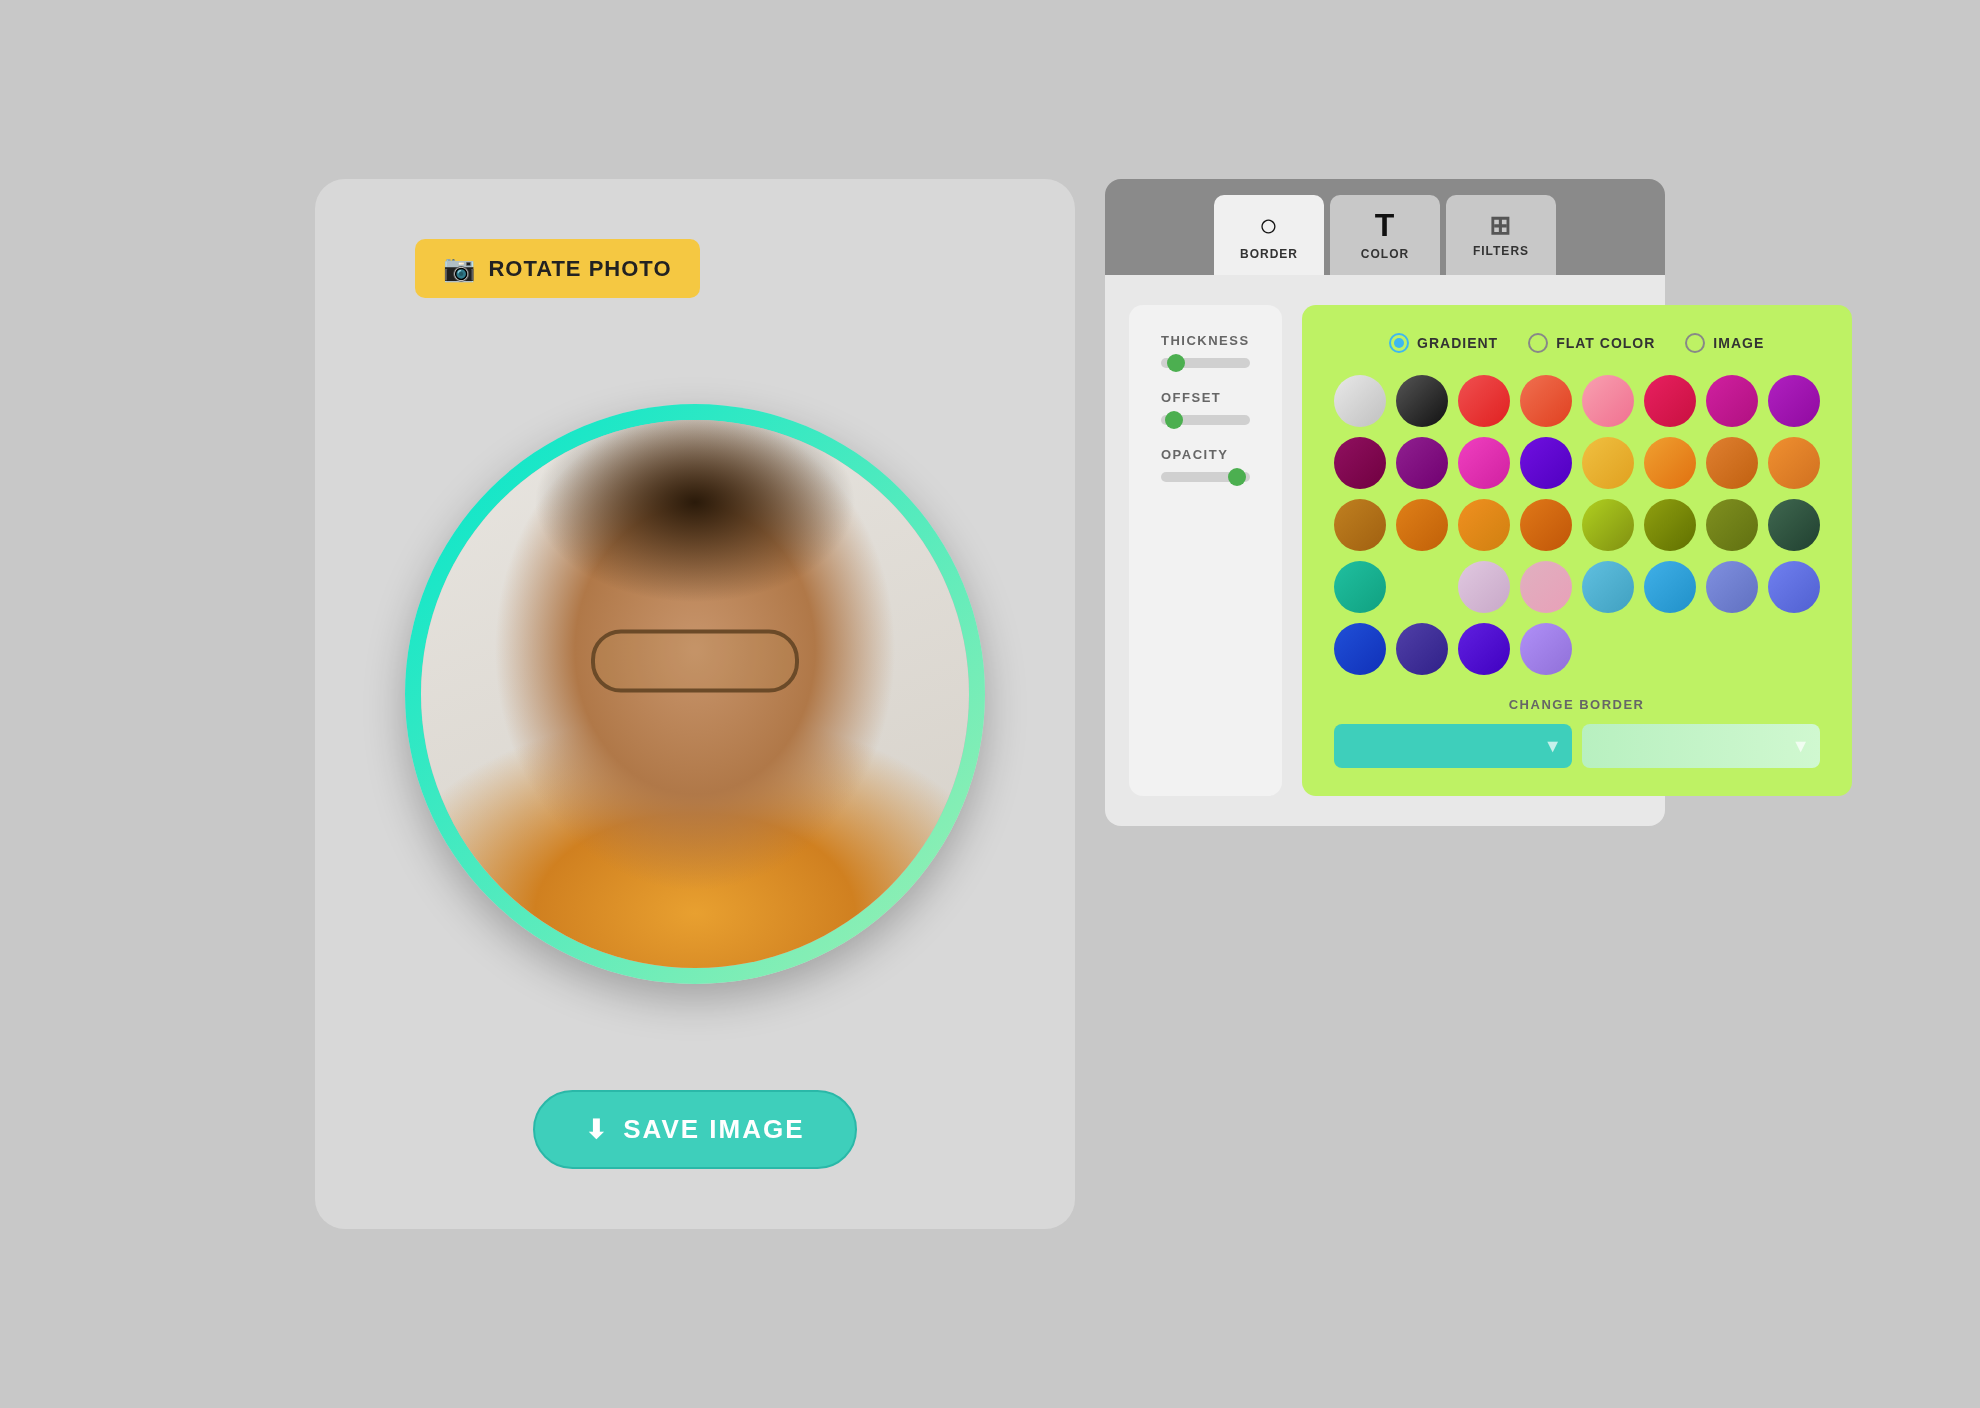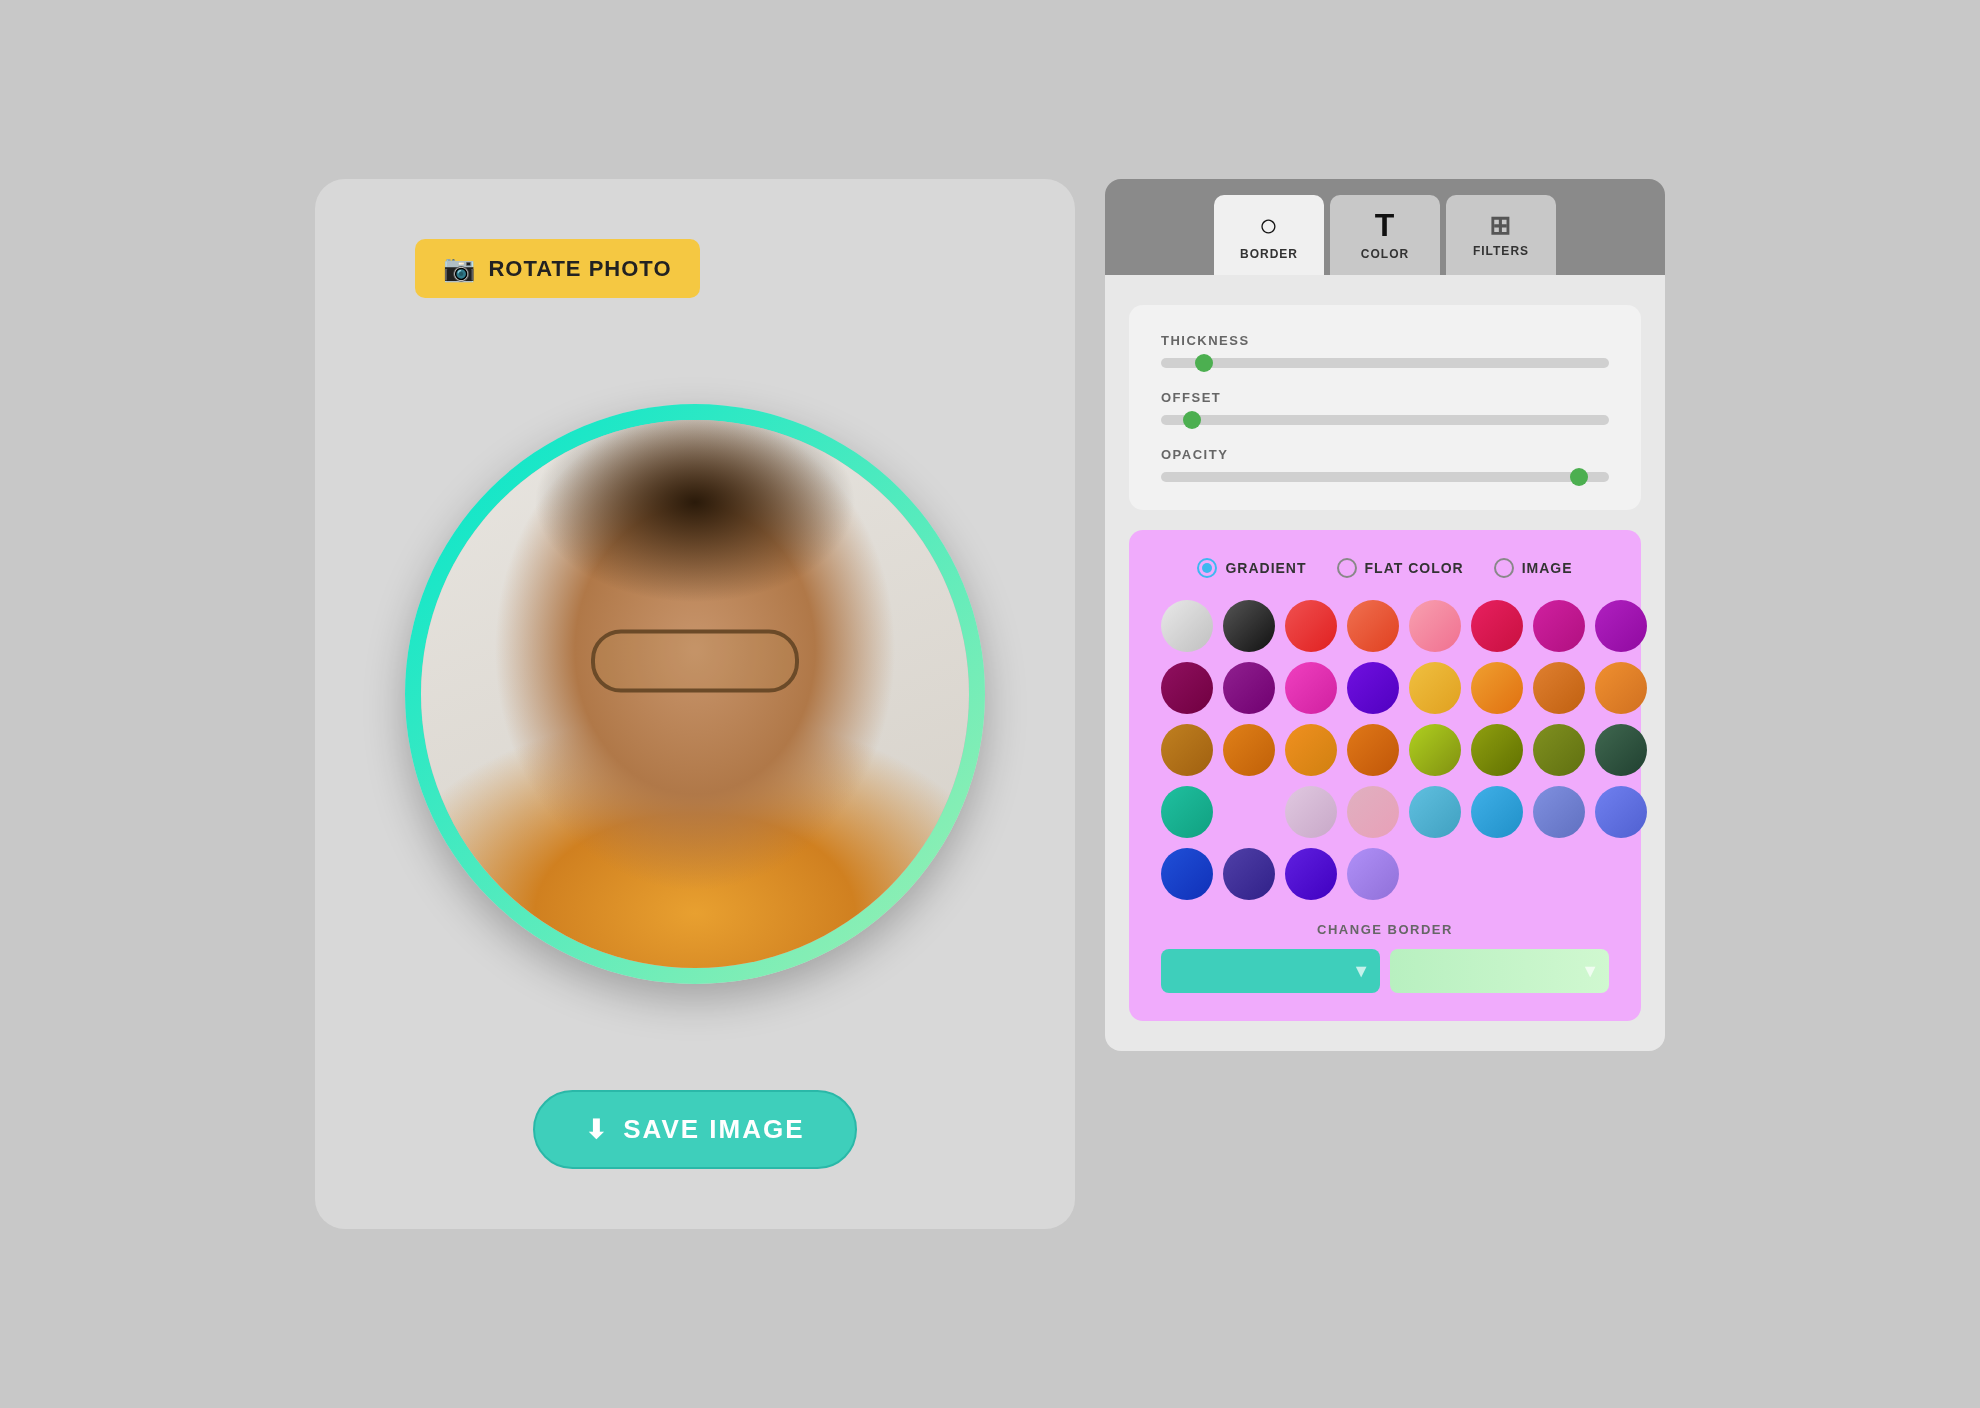--- a/index.html
+++ b/index.html
@@ -172,21 +172,21 @@
       font-size: 12px;
       font-weight: bold;
       letter-spacing: 1px;
     }
 
     .right-content {
       background: #e8e8e8;
       border-radius: 0 0 16px 16px;
       padding: 30px 24px;
       display: flex;
-      flex-direction: column;
+      flex-direction: row;
       gap: 20px;
     }
 
     
     .sliders-card {
       background: #f2f2f2;
       border-radius: 14px;
       padding: 28px 32px;
       display: flex;
       flex-direction: column;
@@ -224,21 +224,21 @@
       border-radius: 50%;
       cursor: pointer;
     }
 
     input[type="range"].opacity-slider::-webkit-slider-thumb {
       margin-left: 0;
     }
 
     
     .color-card {
-      background: #f0abfc;
+      background: #bef264;
       border-radius: 14px;
       padding: 28px 32px;
       display: flex;
       flex-direction: column;
       gap: 22px;
       justify-content: flex-end;
     }
 
     .radio-group {
       display: flex;

